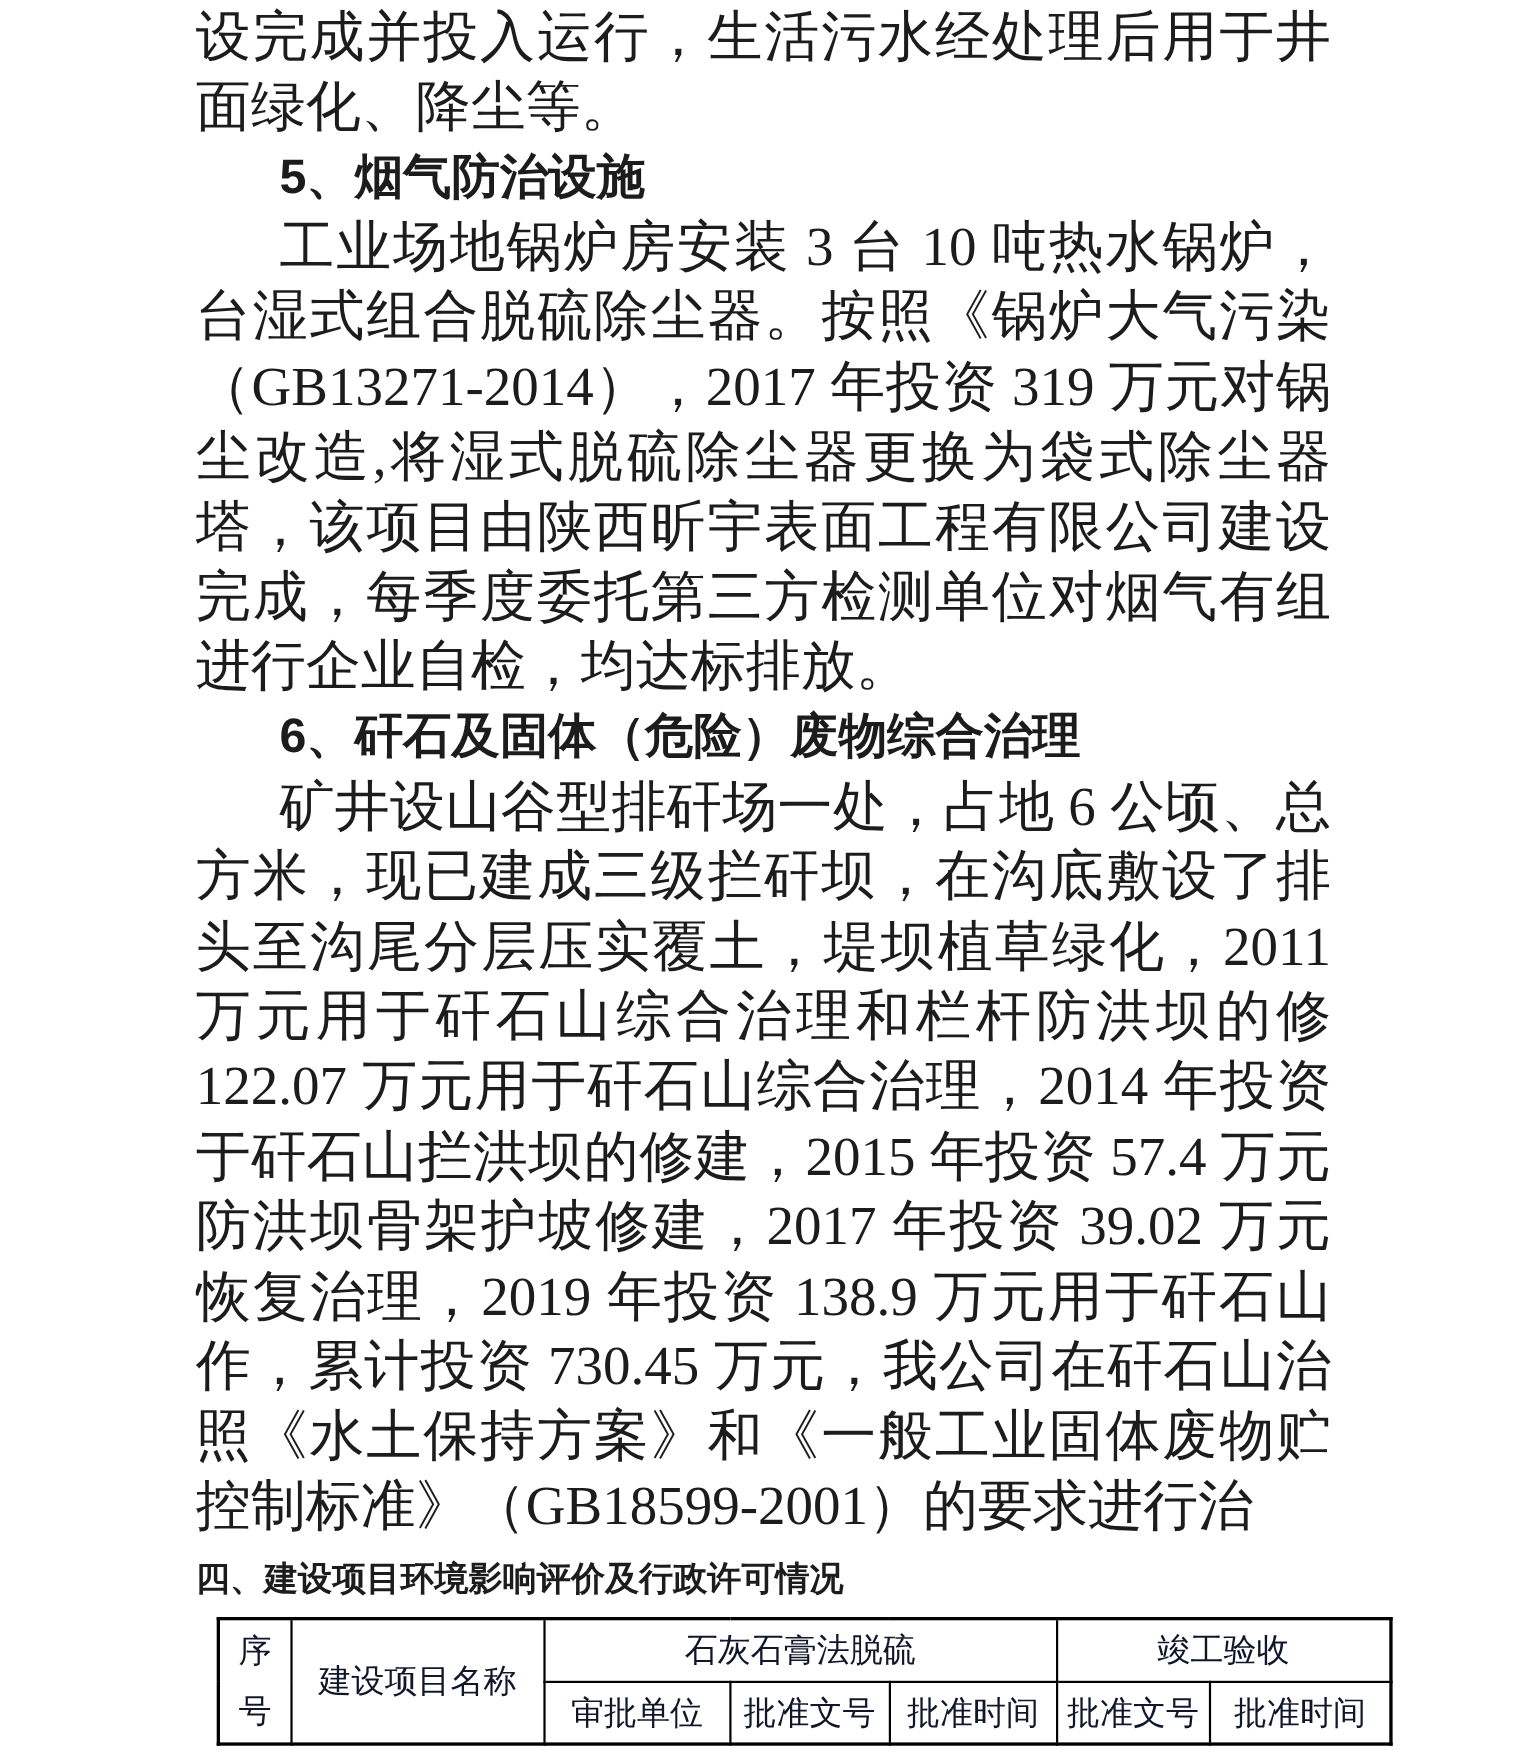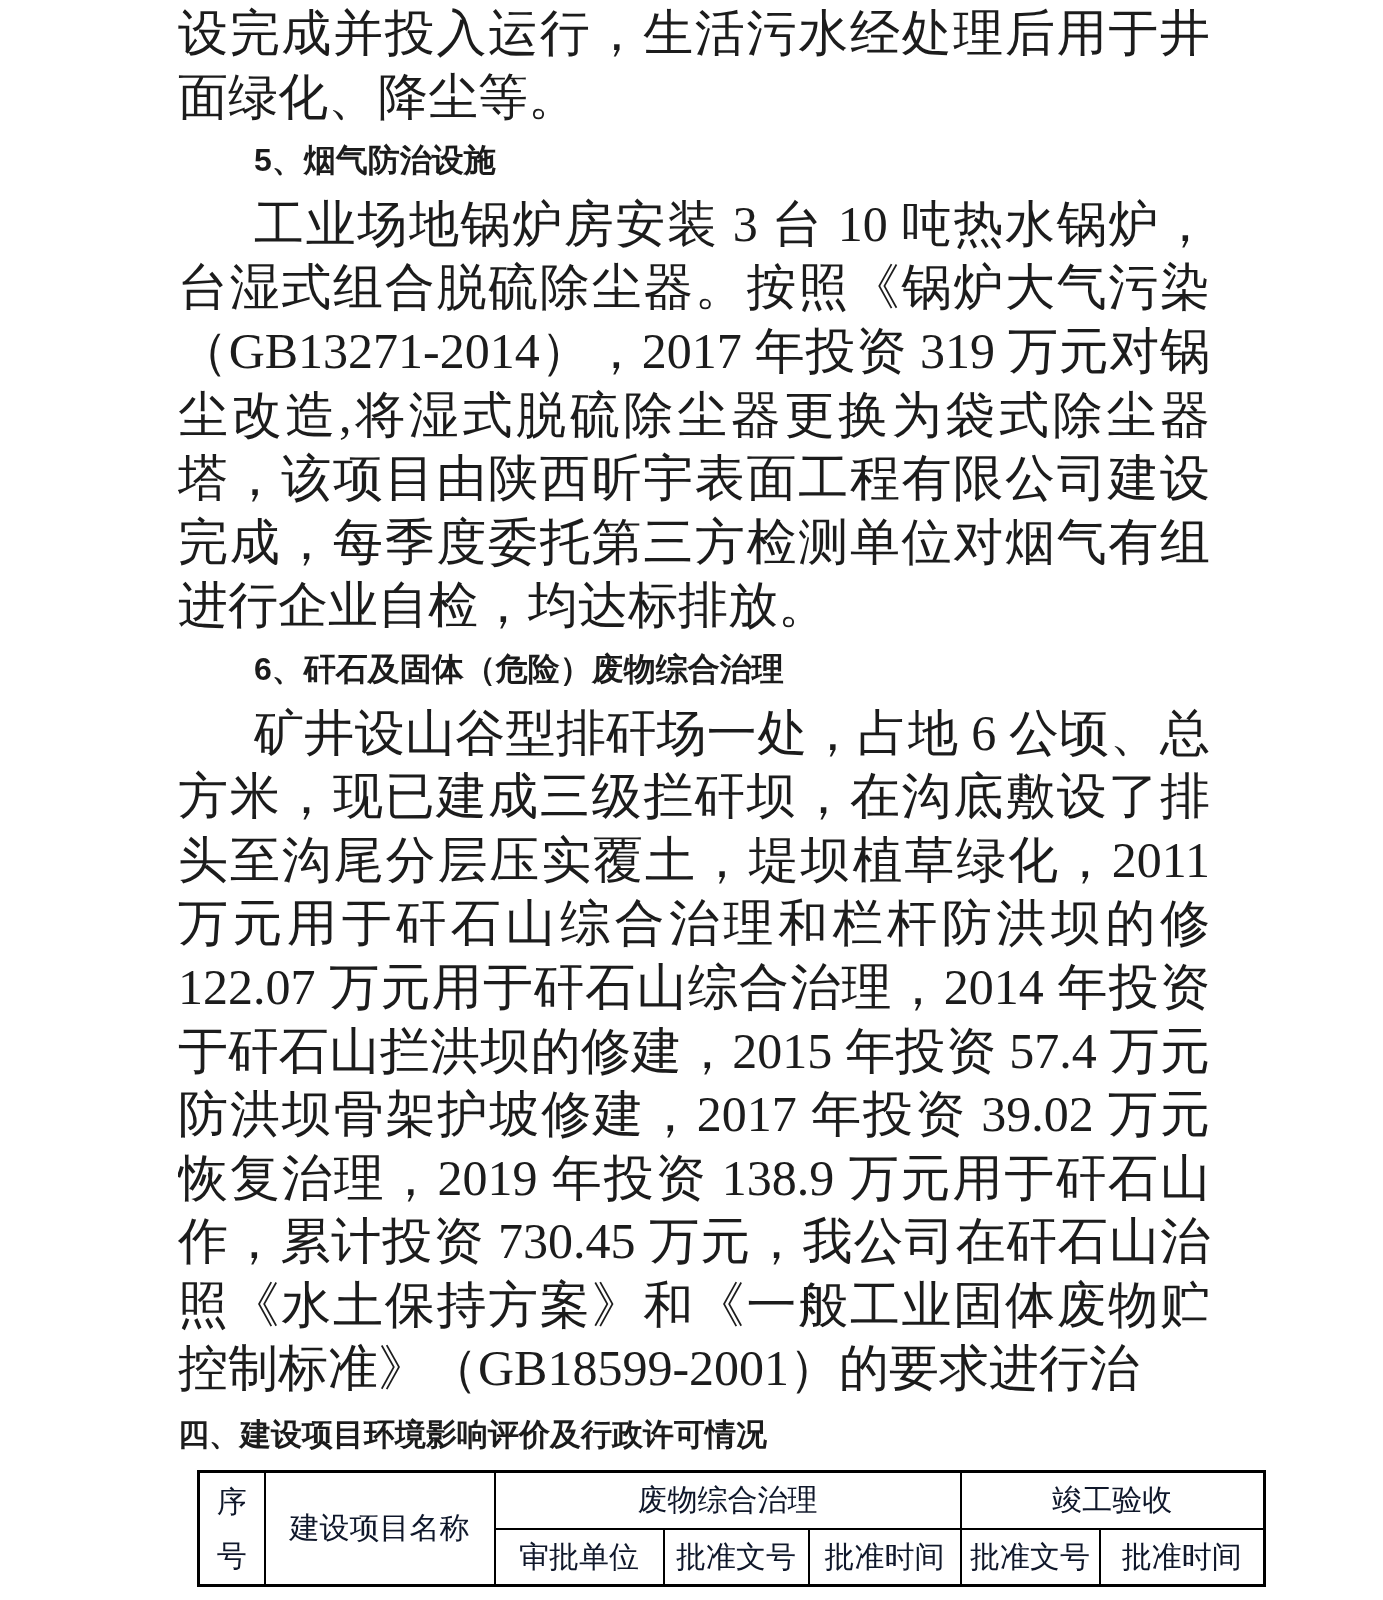--- a/index.html
+++ b/index.html
@@ -24,21 +24,21 @@
     text-align:left;
   }
   .j{
     text-align:justify;
     text-align-last:justify;
   }
   .ind{ text-indent:76px; }
   .hd{
     font-family:"Liberation Sans","DejaVu Sans",sans-serif;
     font-weight:bold;
-    font-size:32px;
+    font-size:44px;
   }
   .section-hd{
     height:68px;
     line-height:68px;
     font-size:31px;
     font-weight:bold;
     font-family:"Liberation Sans","DejaVu Sans",sans-serif;
     overflow:hidden;
   }
   table.permit-table{
@@ -107,21 +107,21 @@
       <col style="width:152px">
       <col style="width:139px">
       <col style="width:165px">
     </colgroup>
     <tbody>
         <tr class="r1">
       <td rowspan="2">
         <div class="seq">序号</div>
       </td>
       <td rowspan="2">建设项目名称</td>
-      <td colspan="3">废物综合治理</td>
+      <td colspan="3">石灰石膏法脱硫</td>
       <td colspan="2">竣工验收</td>
     </tr>
     <tr class="r2">
       <td>审批单位</td>
       <td>批准文号</td>
       <td>批准时间</td>
       <td>批准文号</td>
       <td>批准时间</td>
     </tr>
   </tbody>

